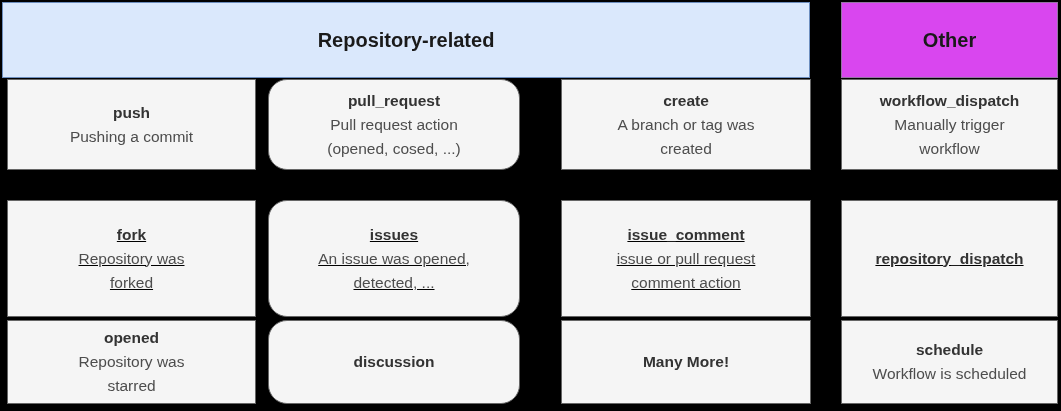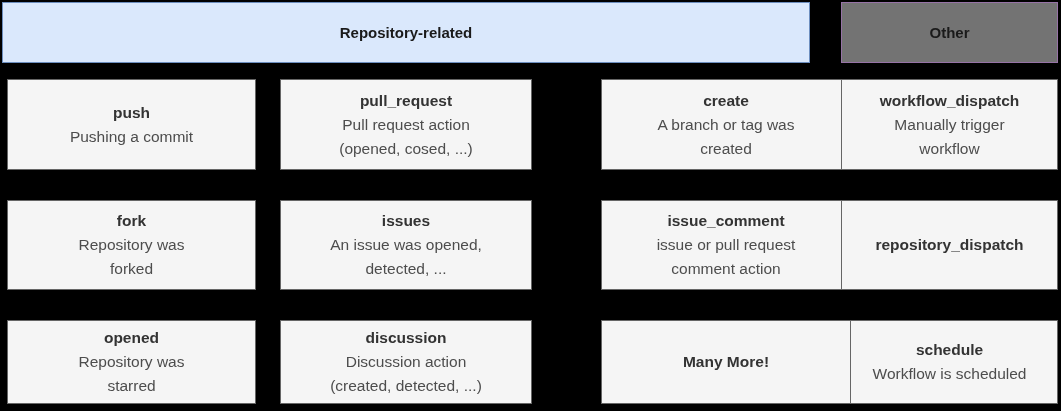--- a/index.html
+++ b/index.html
@@ -8,51 +8,51 @@
     position: relative;
     width: 1061px;
     height: 411px;
     background: #000000;
     font-family: "Liberation Sans", sans-serif;
     overflow: hidden;
   }
   .hdr {
     position: absolute;
     top: 2px;
-    height: 61px;
+    height: 76px;
     border: 1px solid;
     display: flex;
     align-items: center;
     justify-content: center;
-    font-size: 15px;
+    font-size: 20px;
     font-weight: bold;
     color: #1a1a1a;
   }
   .hdr-repo  { left: 2px;   width: 808px; background: #dae8fc; border-color: #6c8ebf; }
-  .hdr-other { left: 841px; width: 217px; background: #737373; border-color: #9673a6; }
+  .hdr-other { left: 841px; width: 217px; background: #d946ef; border-color: #9673a6; }
 
   .card {
     position: absolute;
     background: #f5f5f5;
     border: 1px solid #666666;
     display: flex;
     flex-direction: column;
     align-items: center;
     justify-content: center;
     text-align: center;
     font-size: 15.5px;
     line-height: 24px;
     padding: 0 6px;
   }
   .c1 { left: 1px;   width: 249px; margin-left: 6px; }
-  .c2 { left: 280px; width: 252px; }
-  .c3 { left: 561px; width: 250px; margin-left: 40px; }
+  .c2 { left: 268px; width: 252px; border-radius: 19px; }
+  .c3 { left: 561px; width: 250px; }
   .c4 { left: 841px; width: 217px; }
   .r1 { top: 79px;  height: 91px; }
-  .r2 { top: 200px; height: 90px; }
+  .r2 { top: 200px; height: 117px; text-decoration: underline; }
   .r3 { top: 320px; height: 84px; }
 
   .card .title { font-weight: bold; color: #333333; }
   .card .desc  { color: #4d4d4d; white-space: pre-line; }
   .card .desc:empty { display: none; }
 </style>
 </head>
 <body>
 
 <div class="stage">
@@ -103,22 +103,20 @@
     <span class="title">repository_dispatch</span>
   </div>
 
   <div class="card c1 r3">
     <span class="title">opened</span>
     <span class="desc">Repository was
 starred</span>
   </div>
   <div class="card c2 r3">
     <span class="title">discussion</span>
-    <span class="desc">Discussion action
-(created, detected, ...)</span>
   </div>
   <div class="card c4 r3">
     <span class="title">schedule</span>
     <span class="desc">Workflow is scheduled</span>
   </div>
   <div class="card c3 r3">
     <span class="title">Many More!</span>
 
   </div>
 

